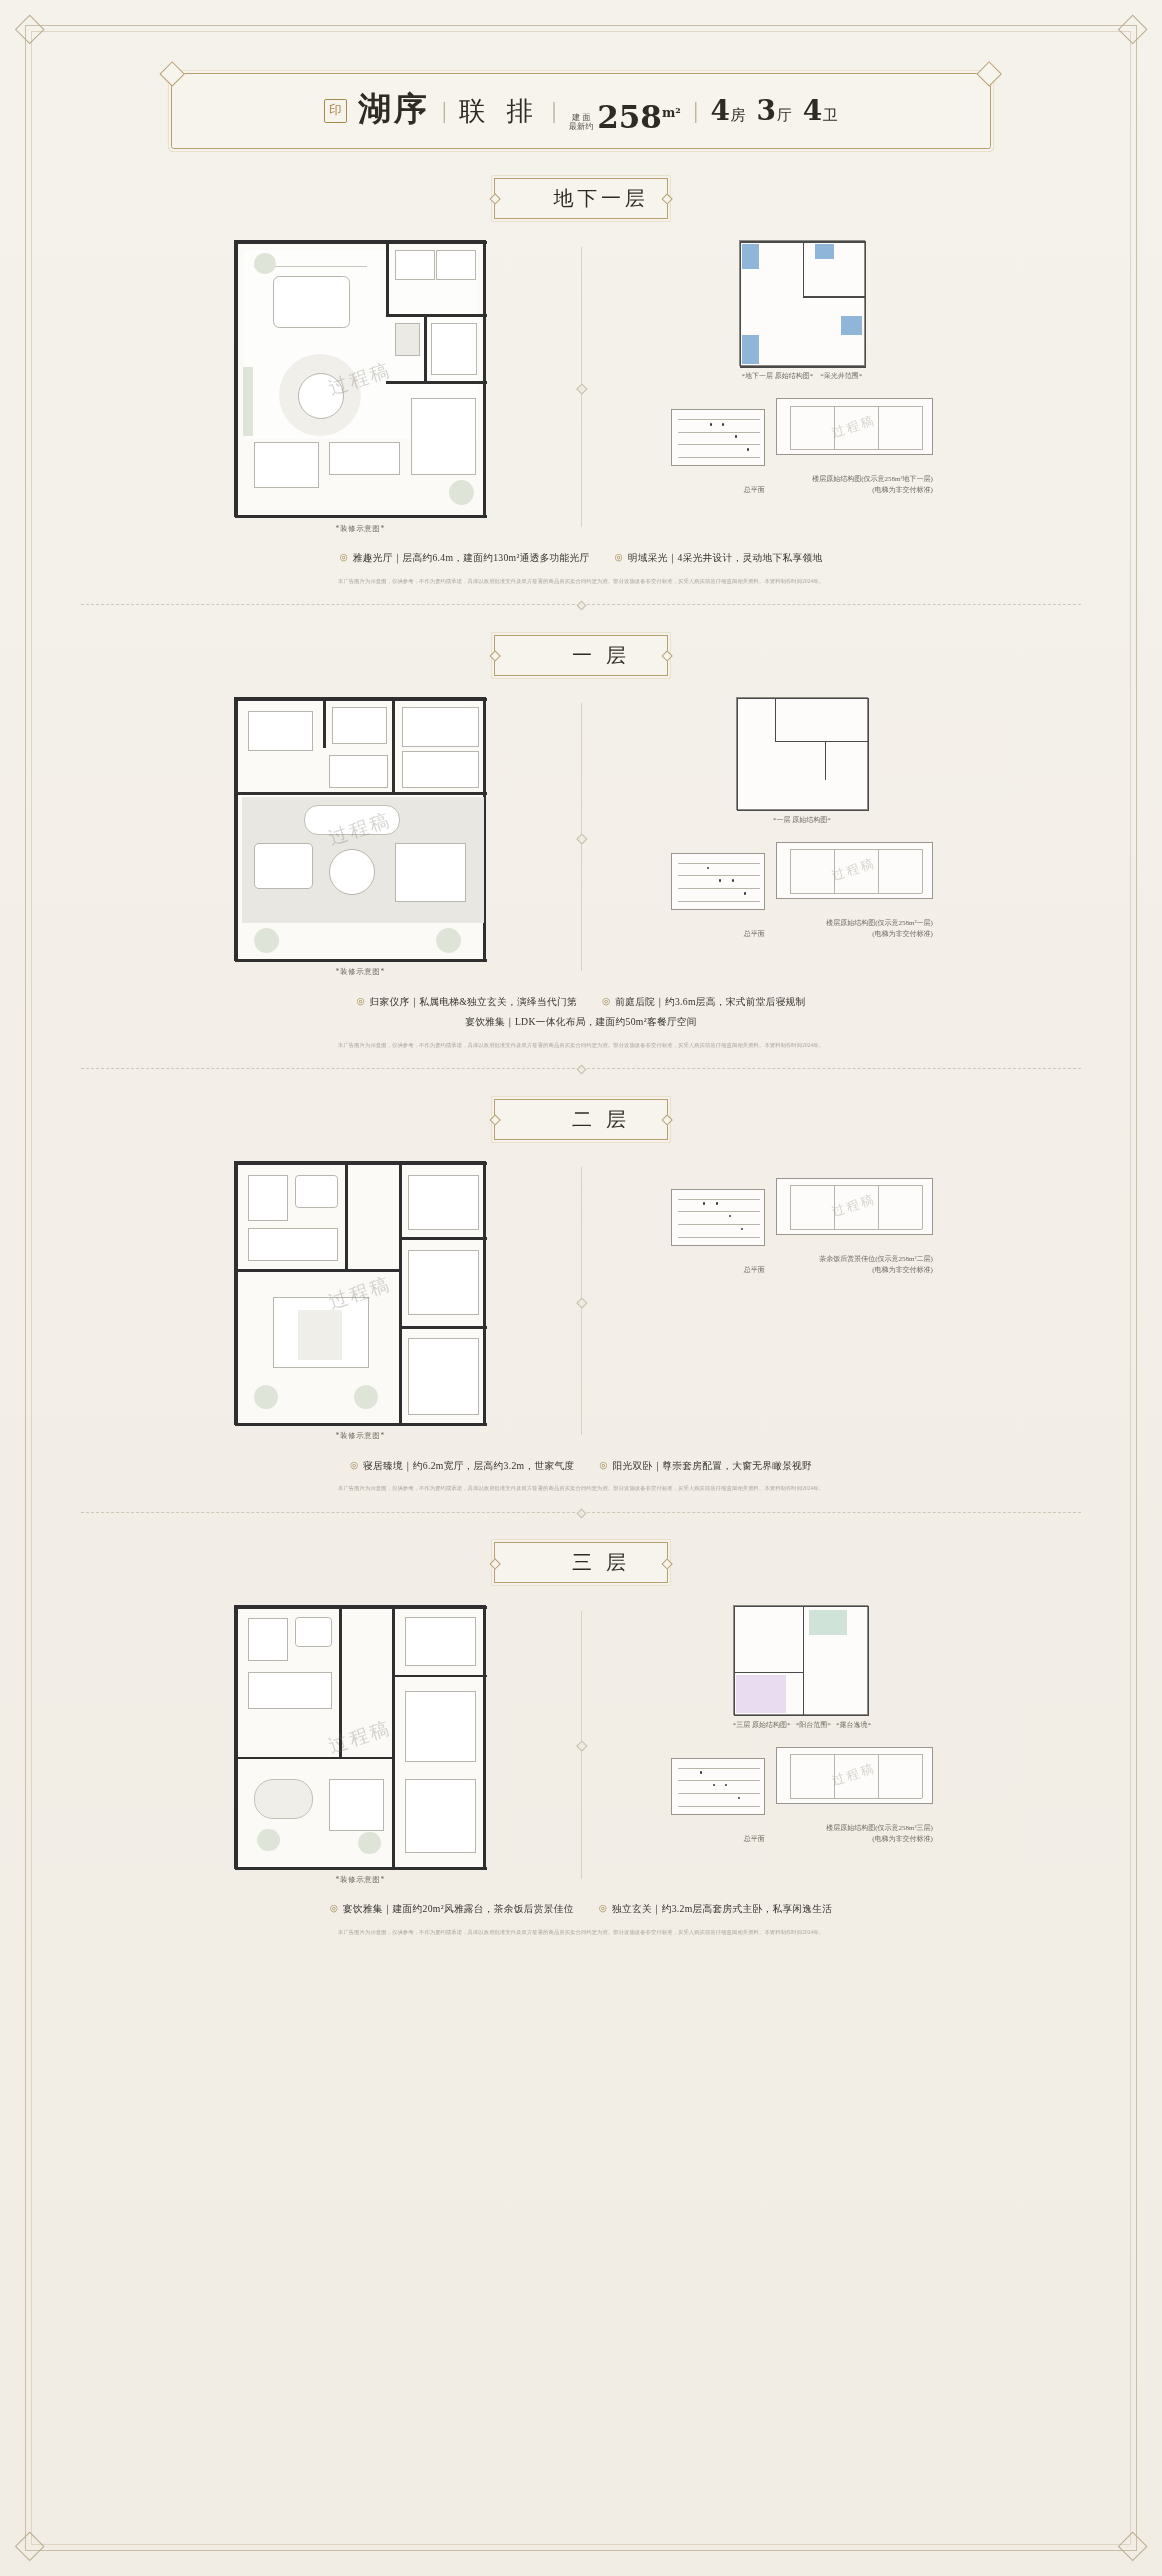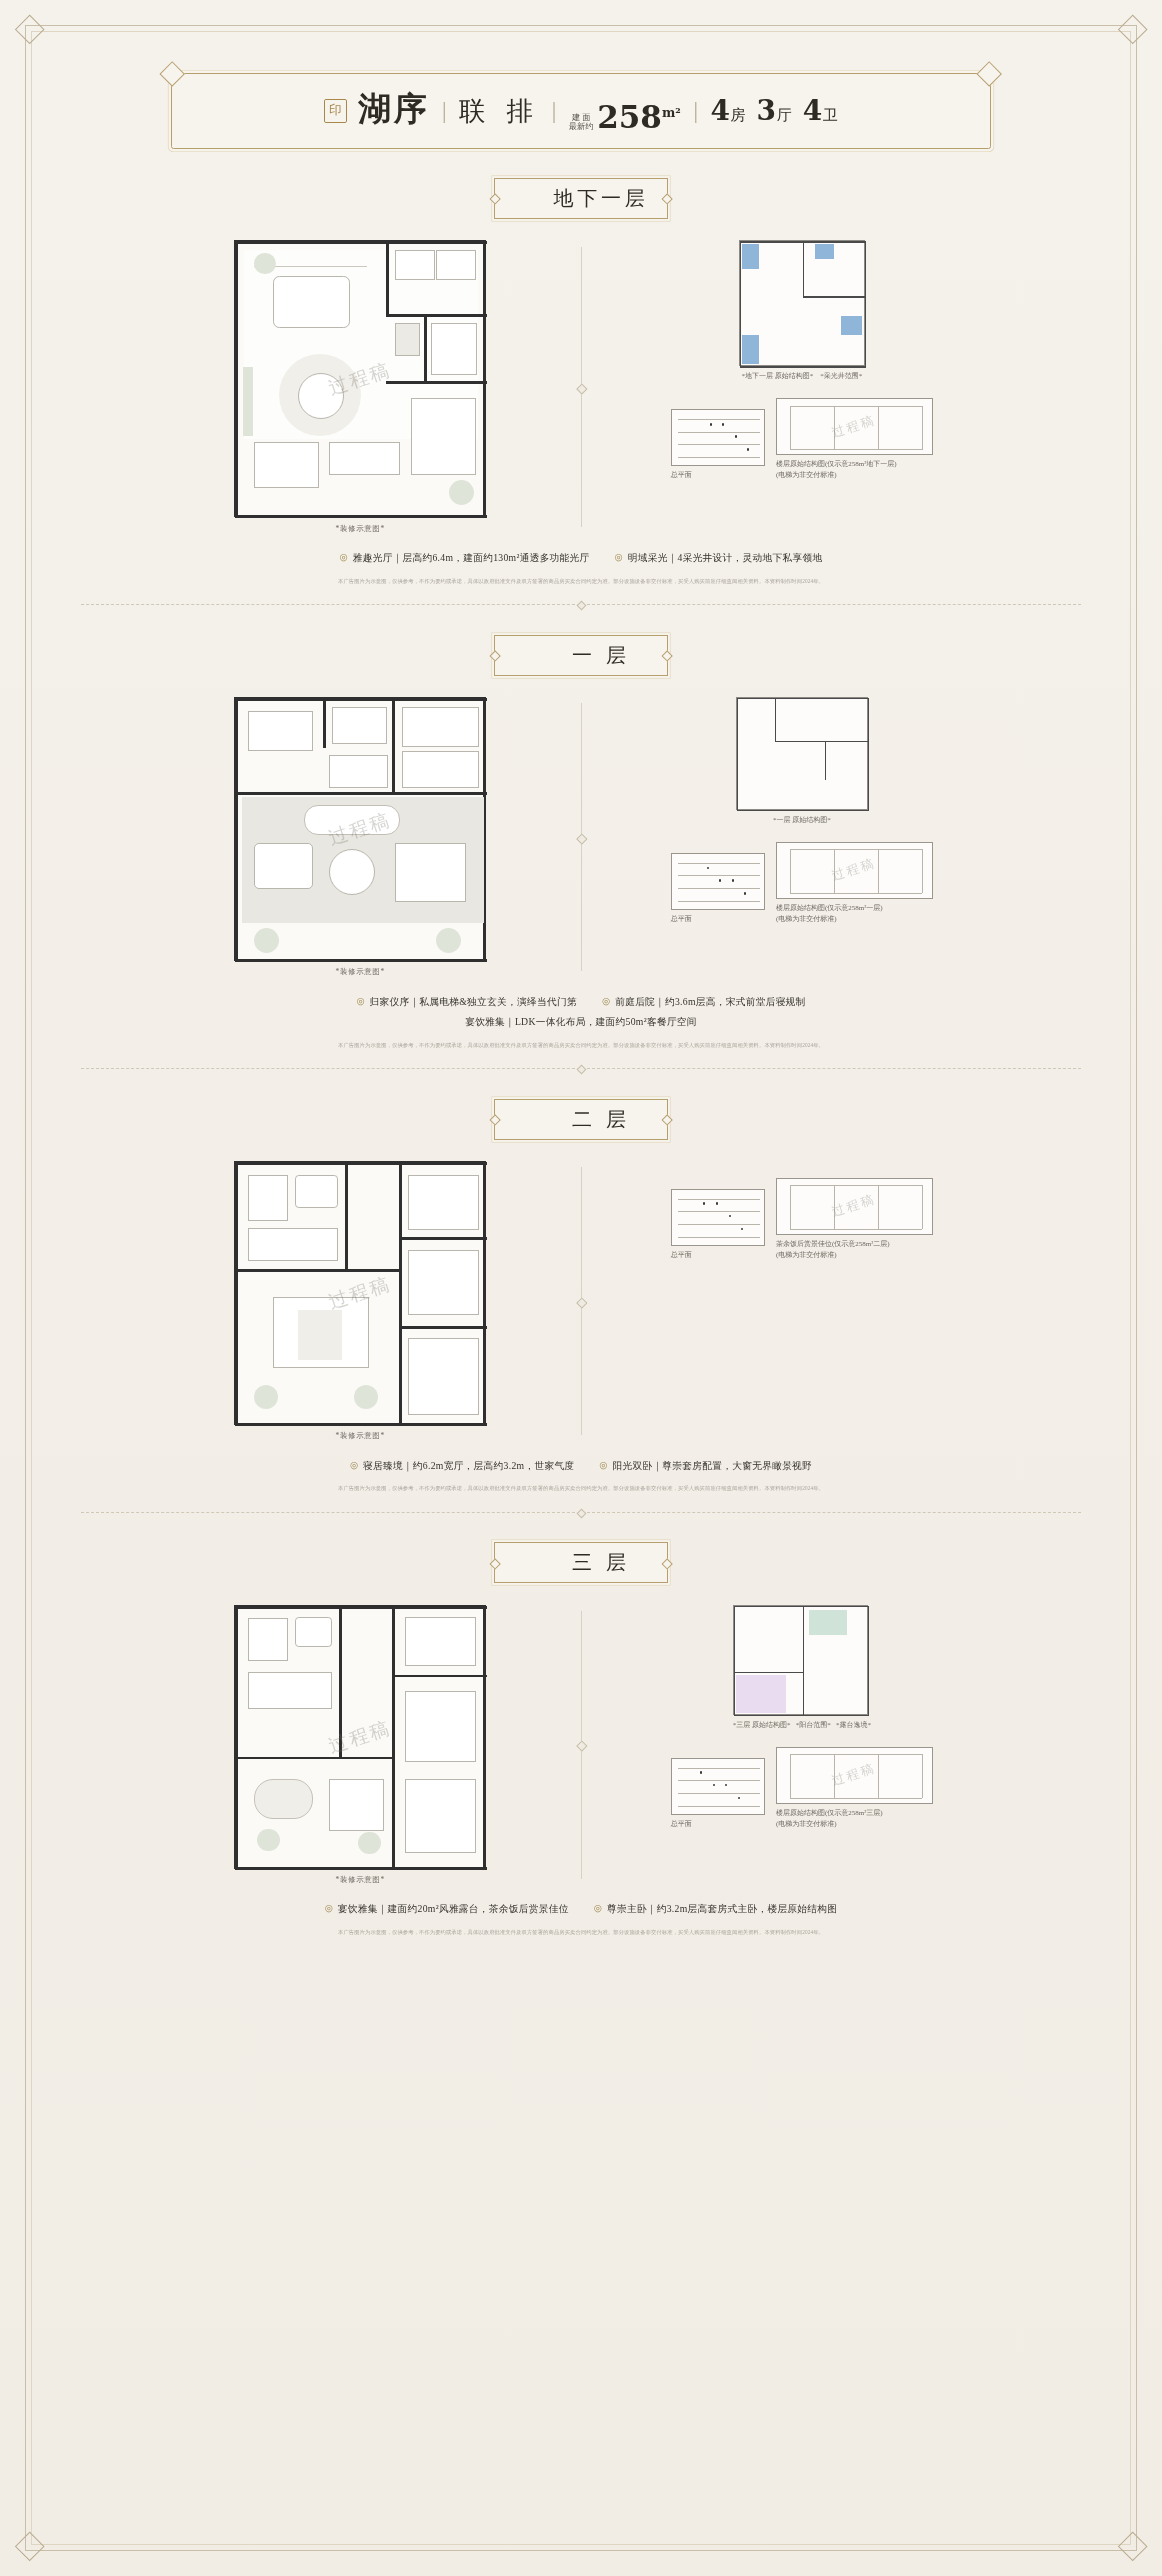--- a/index.html
+++ b/index.html
@@ -273,23 +273,23 @@
     background:#fdfcfa;
     border:0.6px solid #9a968d;
     box-sizing:border-box;
     overflow:hidden;
   }
   .block-img .bar{position:absolute;background:#b9b5ab;}
   .block-img .dot{position:absolute;width:2.5px;height:2.5px;background:#3a3a3a;border-radius:50%;}
   .block-cap{
     font-size:7px;
     color:#6d6860;
-    text-align:left;
+    text-align:right;
     line-height:1.6;
-    margin-top:4px;
+    margin-top:19px;
   }
 
   
   .bullets{
     display:flex;
     margin-top:16.4px;
     justify-content:center;
     gap:25px;
     flex-wrap:nowrap;
   }
@@ -754,21 +754,21 @@
         </div>
       </div>
 
       <div class="bullets">
         <div class="bullet">
           <span class="mark">◎</span>
           <span class="btext">宴饮雅集｜建面约20m²风雅露台，茶余饭后赏景佳位</span>
         </div>
         <div class="bullet">
           <span class="mark">◎</span>
-          <span class="btext">尊崇主卧｜约3.2m层高套房式主卧，楼层原始结构图</span>
+          <span class="btext">独立玄关｜约3.2m层高套房式主卧，私享闲逸生活</span>
         </div>
       </div>
       <div class="disclaimer">本广告图片为示意图，仅供参考，不作为要约或承诺，具体以政府批准文件及双方签署的商品房买卖合同约定为准。部分设施设备非交付标准，买受人购买前应仔细查阅相关资料。本资料制作时间2024年。</div>
     </div>
 
   </div>
 </div>
 
 
 </body></html>

